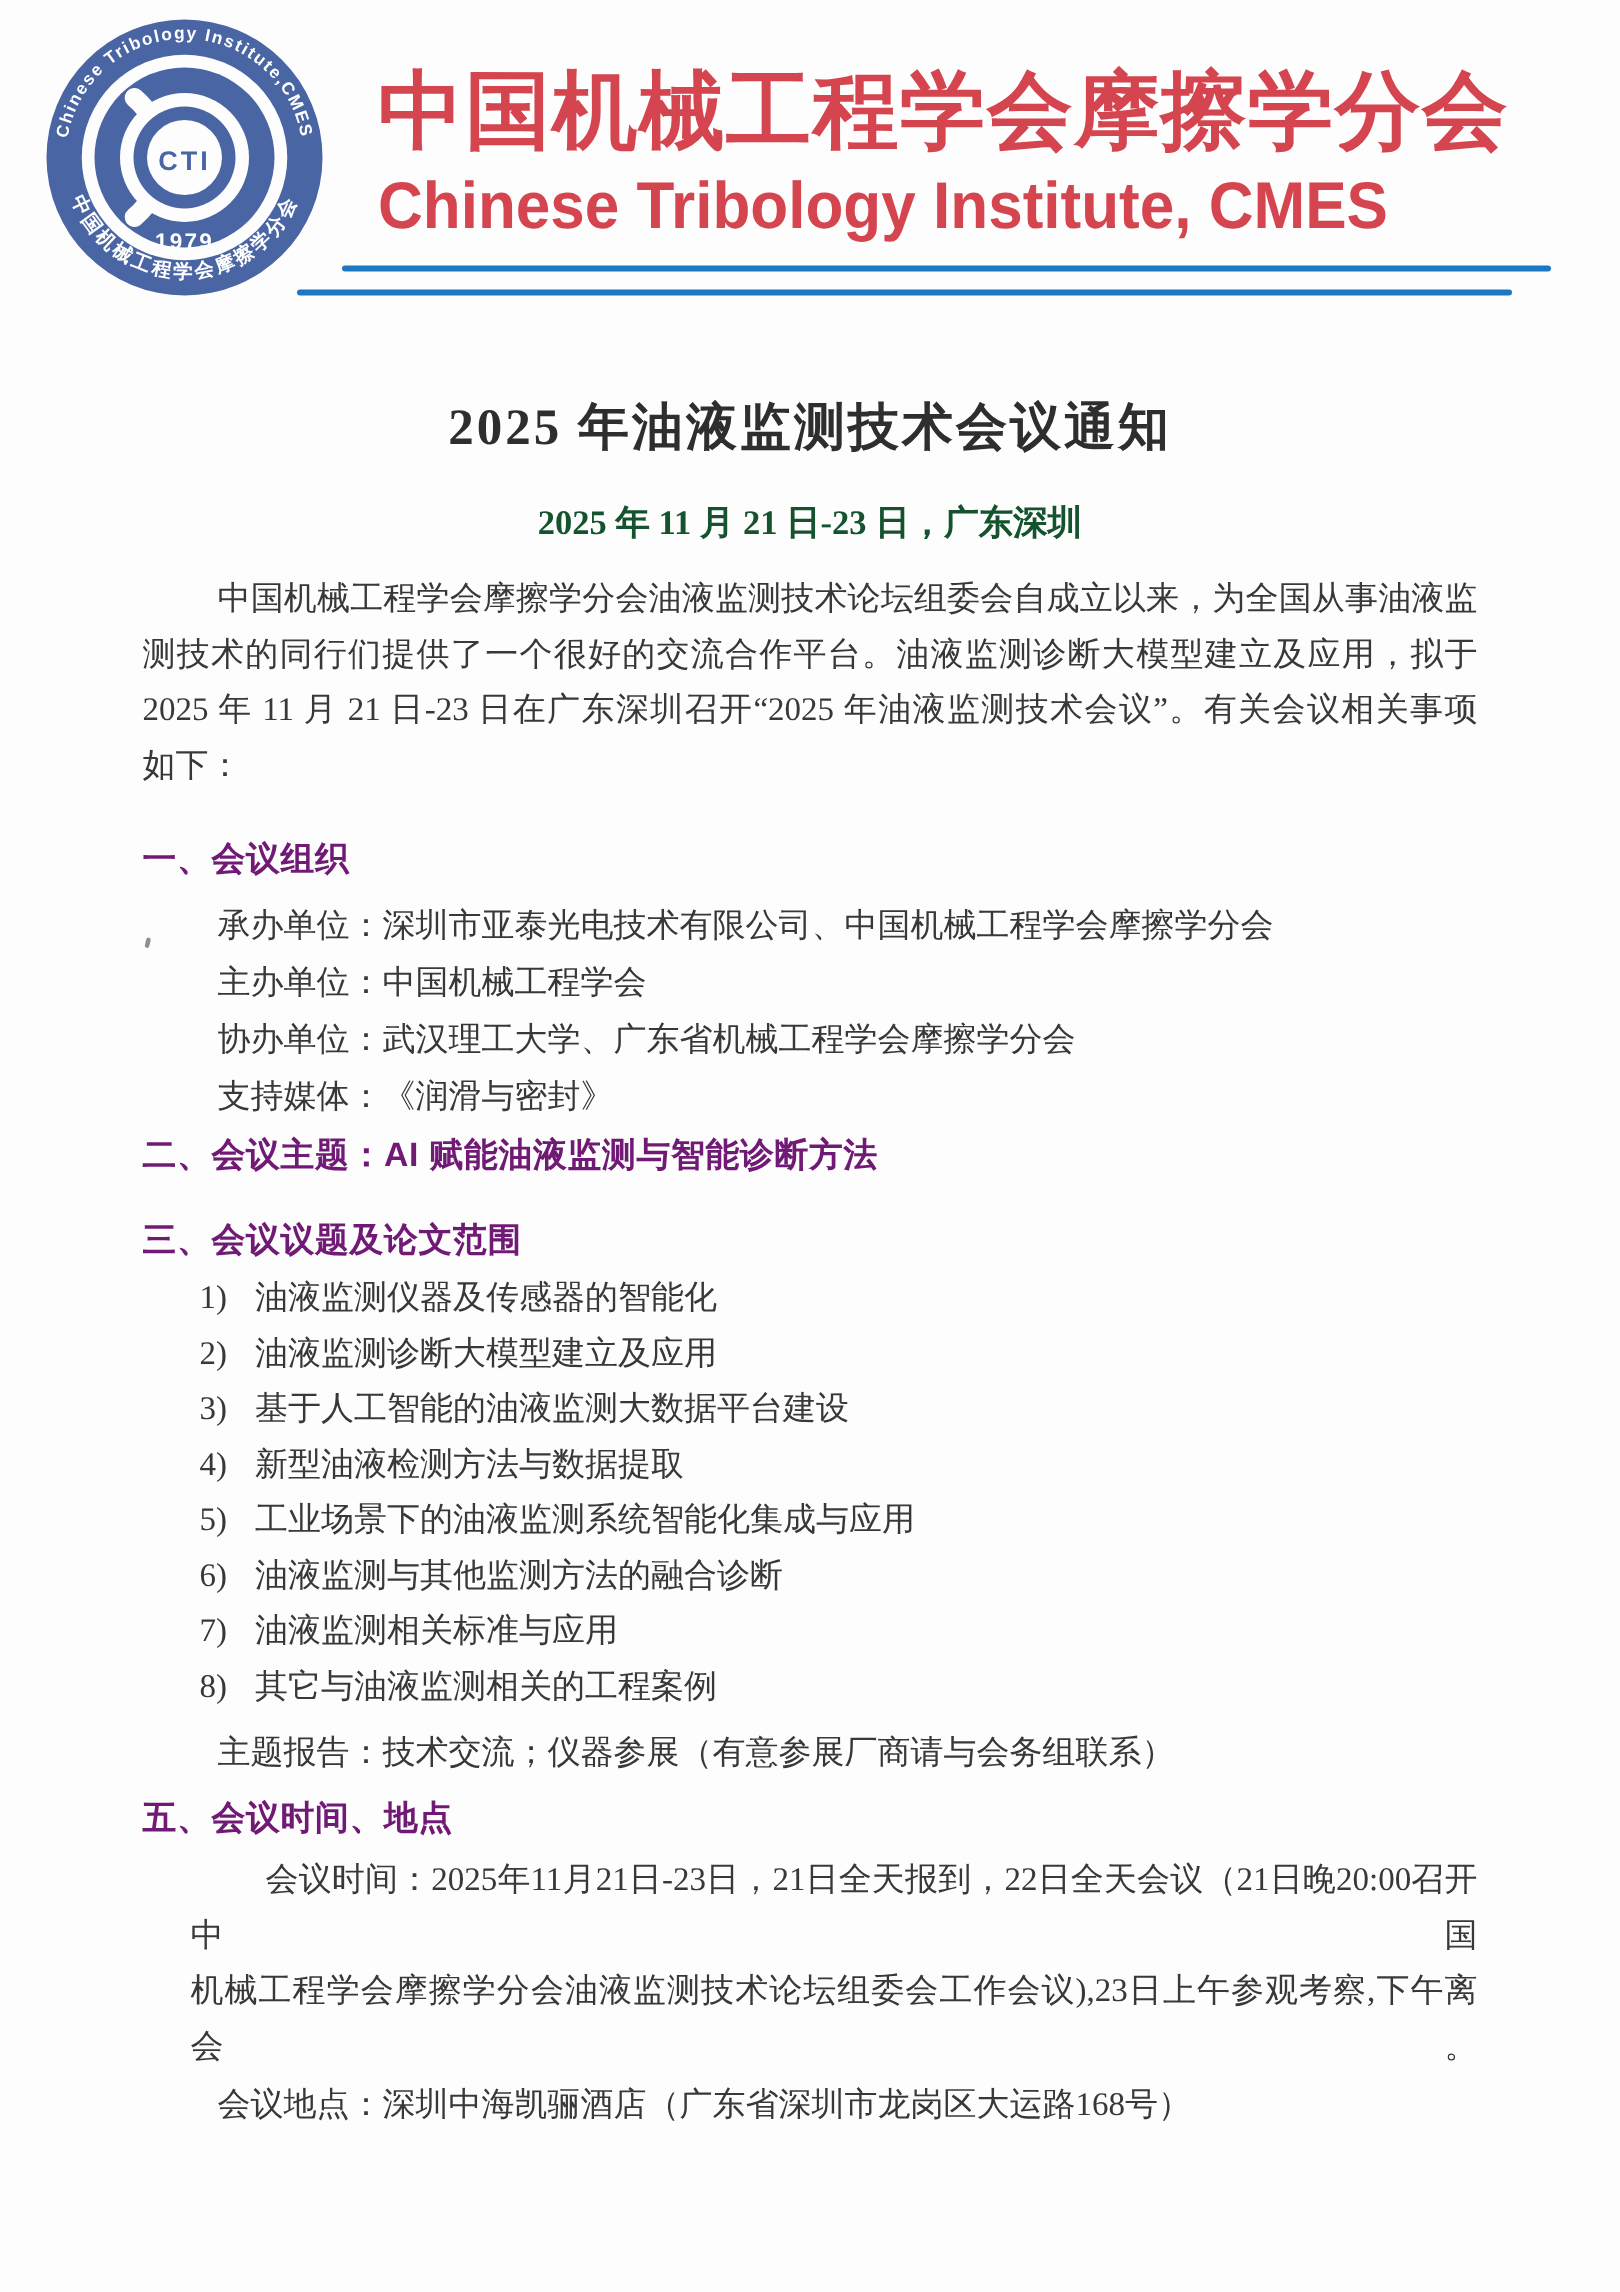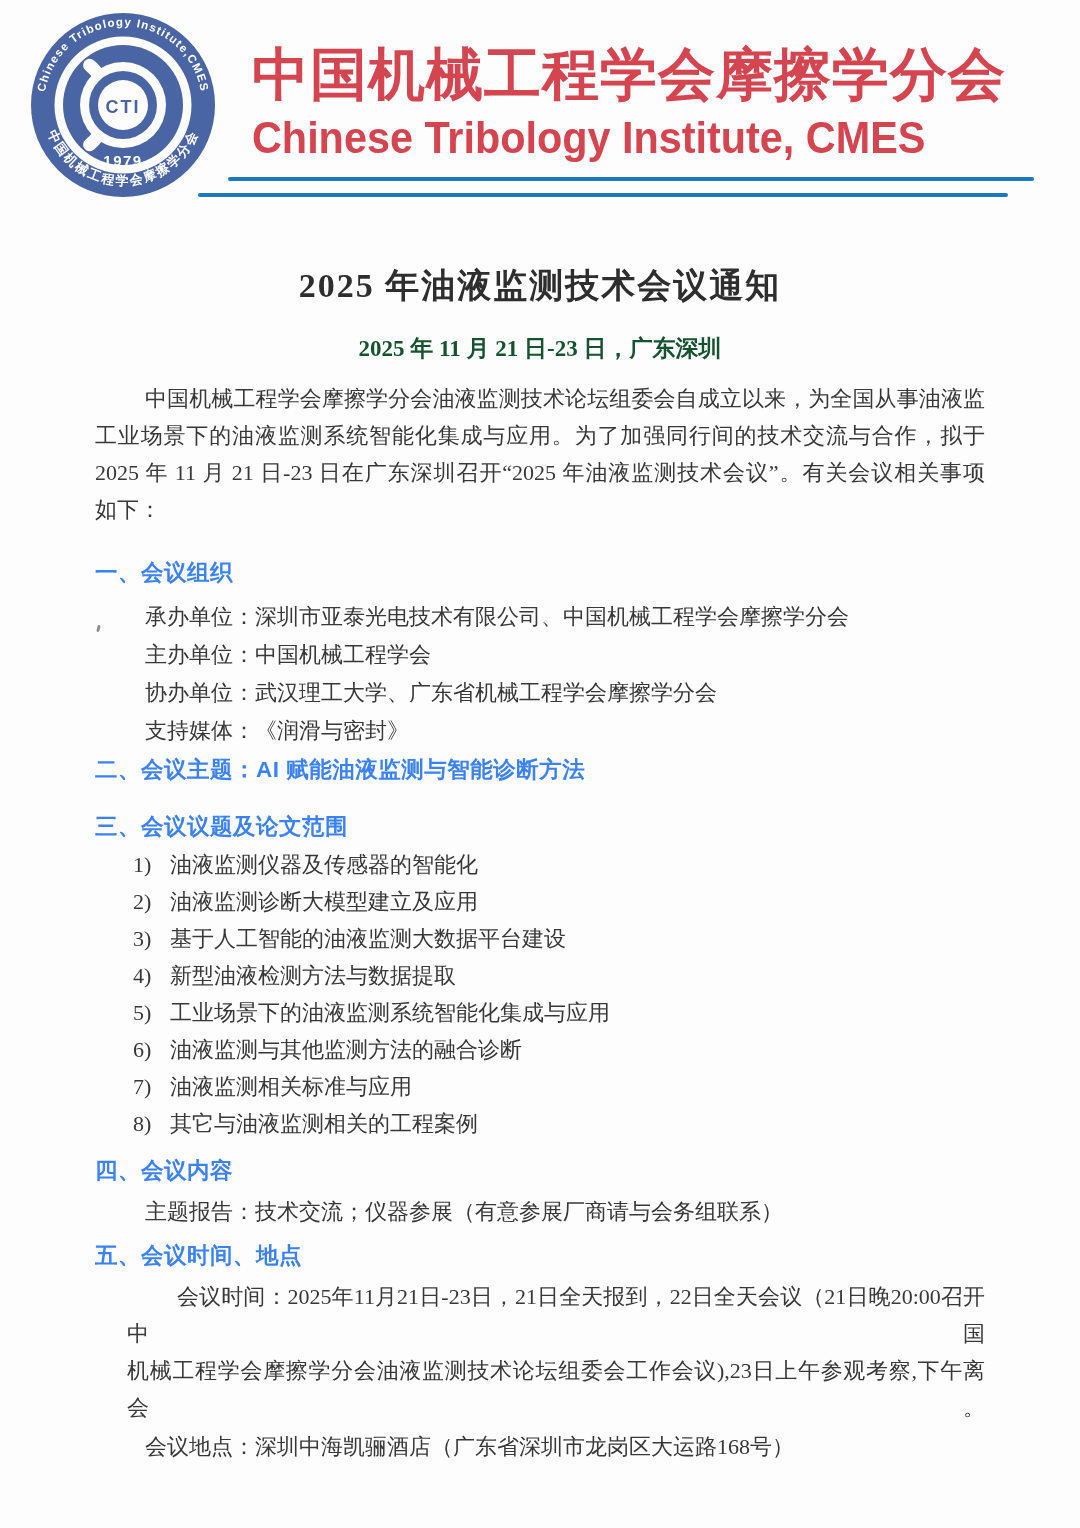--- a/index.html
+++ b/index.html
@@ -35,21 +35,21 @@
   }
   .doc-subtitle {
     margin-top:24px; font-size:23px; line-height:30px; text-align:center;
     font-weight:bold; color:#14532d;
   }
   .intro { margin-top:16px; }
   .bline { line-height:37px; }
   .stretch { text-align:justify; text-align-last:justify; }
   .indent { text-indent:50px; }
   h2 {
-    font-size:22.5px; line-height:30px; font-weight:bold; color:#3b82f6;
+    font-size:22.5px; line-height:30px; font-weight:bold; color:#701a75;
     font-family:"Liberation Sans","DejaVu Sans",sans-serif; letter-spacing:.5px;
   }
   .m-sec1 { margin-top:30px; }
   .org-list { margin-top:10px; }
   .m-sec2 { margin-top:5px; }
   .m-sec3 { margin-top:27px; }
   .topics { margin-top:4px; }
   .m-sec4 { margin-top:14px; }
   .content-line { margin-top:7px; }
   .m-sec5 { margin-top:10px; }
@@ -92,21 +92,21 @@
   <div class="rule rule-2"></div>
   <div class="speck"></div>
 
   <main>
 
     <h1 class="doc-title">2025 年油液监测技术会议通知</h1>
     <div class="doc-subtitle">2025 年 11 月 21 日-23 日，广东深圳</div>
 
     <div class="intro">
       <div class="bline stretch indent">中国机械工程学会摩擦学分会油液监测技术论坛组委会自成立以来，为全国从事油液监</div>
-      <div class="bline stretch">工业场景下的油液监测系统智能化集成与应用。为了加强同行间的技术交流与合作，拟于</div>
+      <div class="bline stretch">测技术的同行们提供了一个很好的交流合作平台。油液监测诊断大模型建立及应用，拟于</div>
       <div class="bline stretch">2025 年 11 月 21 日-23 日在广东深圳召开“2025 年油液监测技术会议”。有关会议相关事项</div>
       <div class="bline">如下：</div>
     </div>
 
     <h2 class="m-sec1">一、会议组织</h2>
     <div class="org-list">
       <div class="plain">承办单位：深圳市亚泰光电技术有限公司、中国机械工程学会摩擦学分会</div>
       <div class="plain">主办单位：中国机械工程学会</div>
       <div class="plain">协办单位：武汉理工大学、广东省机械工程学会摩擦学分会</div>
       <div class="plain">支持媒体：《润滑与密封》</div>
@@ -119,21 +119,20 @@
       <div class="topic"><span class="topic-num">1)</span><span>油液监测仪器及传感器的智能化</span></div>
       <div class="topic"><span class="topic-num">2)</span><span>油液监测诊断大模型建立及应用</span></div>
       <div class="topic"><span class="topic-num">3)</span><span>基于人工智能的油液监测大数据平台建设</span></div>
       <div class="topic"><span class="topic-num">4)</span><span>新型油液检测方法与数据提取</span></div>
       <div class="topic"><span class="topic-num">5)</span><span>工业场景下的油液监测系统智能化集成与应用</span></div>
       <div class="topic"><span class="topic-num">6)</span><span>油液监测与其他监测方法的融合诊断</span></div>
       <div class="topic"><span class="topic-num">7)</span><span>油液监测相关标准与应用</span></div>
       <div class="topic"><span class="topic-num">8)</span><span>其它与油液监测相关的工程案例</span></div>
     </div>
 
-    <h2 class="m-sec4">四、会议内容</h2>
     <div class="plain content-line">主题报告：技术交流；仪器参展（有意参展厂商请与会务组联系）</div>
 
     <h2 class="m-sec5">五、会议时间、地点</h2>
     <div class="time-para">
       <div class="bline stretch indent">会议时间：2025年11月21日-23日，21日全天报到，22日全天会议（21日晚20:00召开中国</div>
       <div class="bline stretch">机械工程学会摩擦学分会油液监测技术论坛组委会工作会议),23日上午参观考察,下午离会。</div>
     </div>
     <div class="plain venue-line">会议地点：深圳中海凯骊酒店（广东省深圳市龙岗区大运路168号）</div>
 
   </main>

